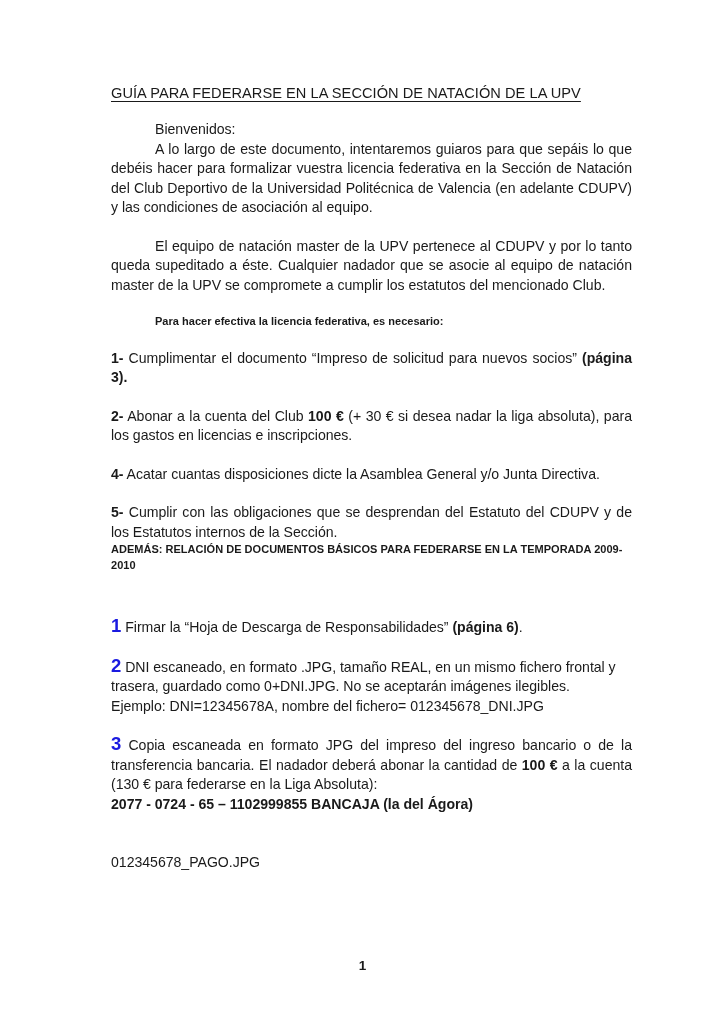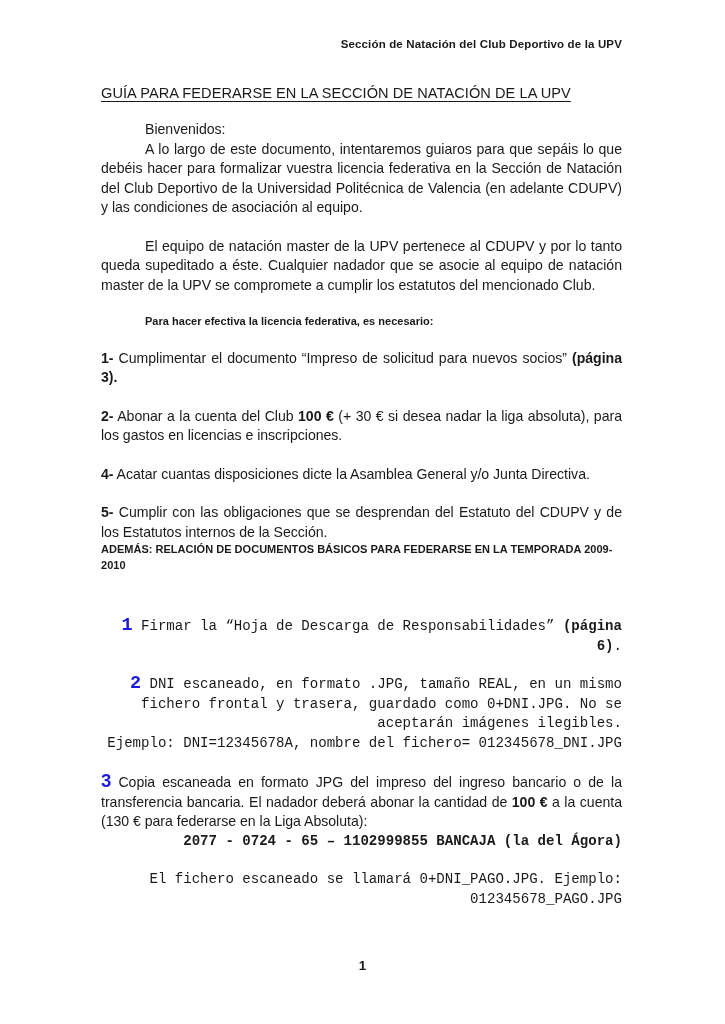--- a/index.html
+++ b/index.html
@@ -23,40 +23,40 @@
     width: 521px;
     text-align: right;
     font-size: 11.5px;
     font-weight: bold;
     letter-spacing: 0.15px;
     color: #1a1a1a;
   }
   .content {
     position: absolute;
     top: 84px;
-    left: 101px;
+    left: 111px;
     width: 521px;
   }
   .doc-title {
     font-size: 14.6px;
     font-weight: normal;
     text-decoration: underline;
     text-underline-offset: 3px;
     letter-spacing: 0.05px;
     margin: 0 0 17px 0;
     line-height: 1.32;
   }
   p {
     margin: 0;
     font-size: 14.1px;
     line-height: 1.385;
     text-align: justify;
     letter-spacing: -0.02px;
   }
-  p.left { text-align: right; font-family: Liberation Mono, monospace; }
+  p.left { text-align: left; }
   .indent { text-indent: 44px; }
   .gap-md { margin-top: 19px; }
   .gap-xl { }
   .gap-xxl { margin-top: 44px; }
   b, .b { font-weight: bold; }
   .bluenum {
     color: #1a1ae0;
     font-weight: bold;
     font-size: 18.5px;
     line-height: 1;
@@ -77,21 +77,20 @@
     font-size: 13.5px;
     font-weight: bold;
     color: #1a1a1a;
   }
 </style>
 </head>
 <body>
 
 <div class="page">
 
-  <div class="header">Sección de Natación del Club Deportivo de la UPV</div>
 
   <div class="content">
 
     <div class="doc-title">GUÍA PARA FEDERARSE EN LA SECCIÓN DE NATACIÓN DE LA UPV</div>
 
     <p class="indent"><span>Bienvenidos:</span></p>
 
     <p class="indent">A lo largo de este documento, intentaremos guiaros para que sepáis lo que debéis hacer para formalizar vuestra licencia federativa en la Sección de Natación del Club Deportivo de la Universidad Politécnica de Valencia (en adelante CDUPV) y las condiciones de asociación al equipo.</p>
 
     <p class="indent gap-md">El equipo de natación master de la UPV pertenece al CDUPV y por lo tanto queda supeditado a éste. Cualquier nadador que se asocie al equipo de natación master de la UPV se compromete a cumplir los estatutos del mencionado Club.</p>
@@ -111,19 +110,19 @@
 
     <p class="left gap-xxl"><span class="bluenum">1</span><span>  Firmar la “Hoja de Descarga de Responsabilidades” </span><b>(página 6)</b><span>.</span></p>
 
     <p class="left gap-md"><span class="bluenum">2</span><span>  DNI escaneado, en formato .JPG, tamaño REAL, en un mismo fichero frontal y trasera, guardado como 0+DNI.JPG. No se aceptarán imágenes ilegibles.</span><br><span>Ejemplo: DNI=12345678A, nombre del fichero= 012345678_DNI.JPG</span></p>
 
     <p class="gap-md"><span class="bluenum">3</span><span>  Copia escaneada en formato JPG del impreso del ingreso bancario o de la transferencia bancaria. El nadador deberá abonar la cantidad de </span><b>100 €</b><span> a la cuenta (130 € para federarse en la Liga Absoluta):</span></p>
 
     <p class="left"><b>2077 - 0724 - 65 – 1102999855  BANCAJA (la del Ágora)</b></p>
 
 
-    <p class="left gap-md"><span>El fichero escaneado se llamará 0+DNI_PAGO.JPG. Ejemplo:</span><br><span>012345678_PAGO.JPG</span></p>
+    <p class="left gap-md"><br><span>012345678_PAGO.JPG</span></p>
 
   </div>
 
   <div class="pagenum">1</div>
 
 </div>
 
 </body></html>

